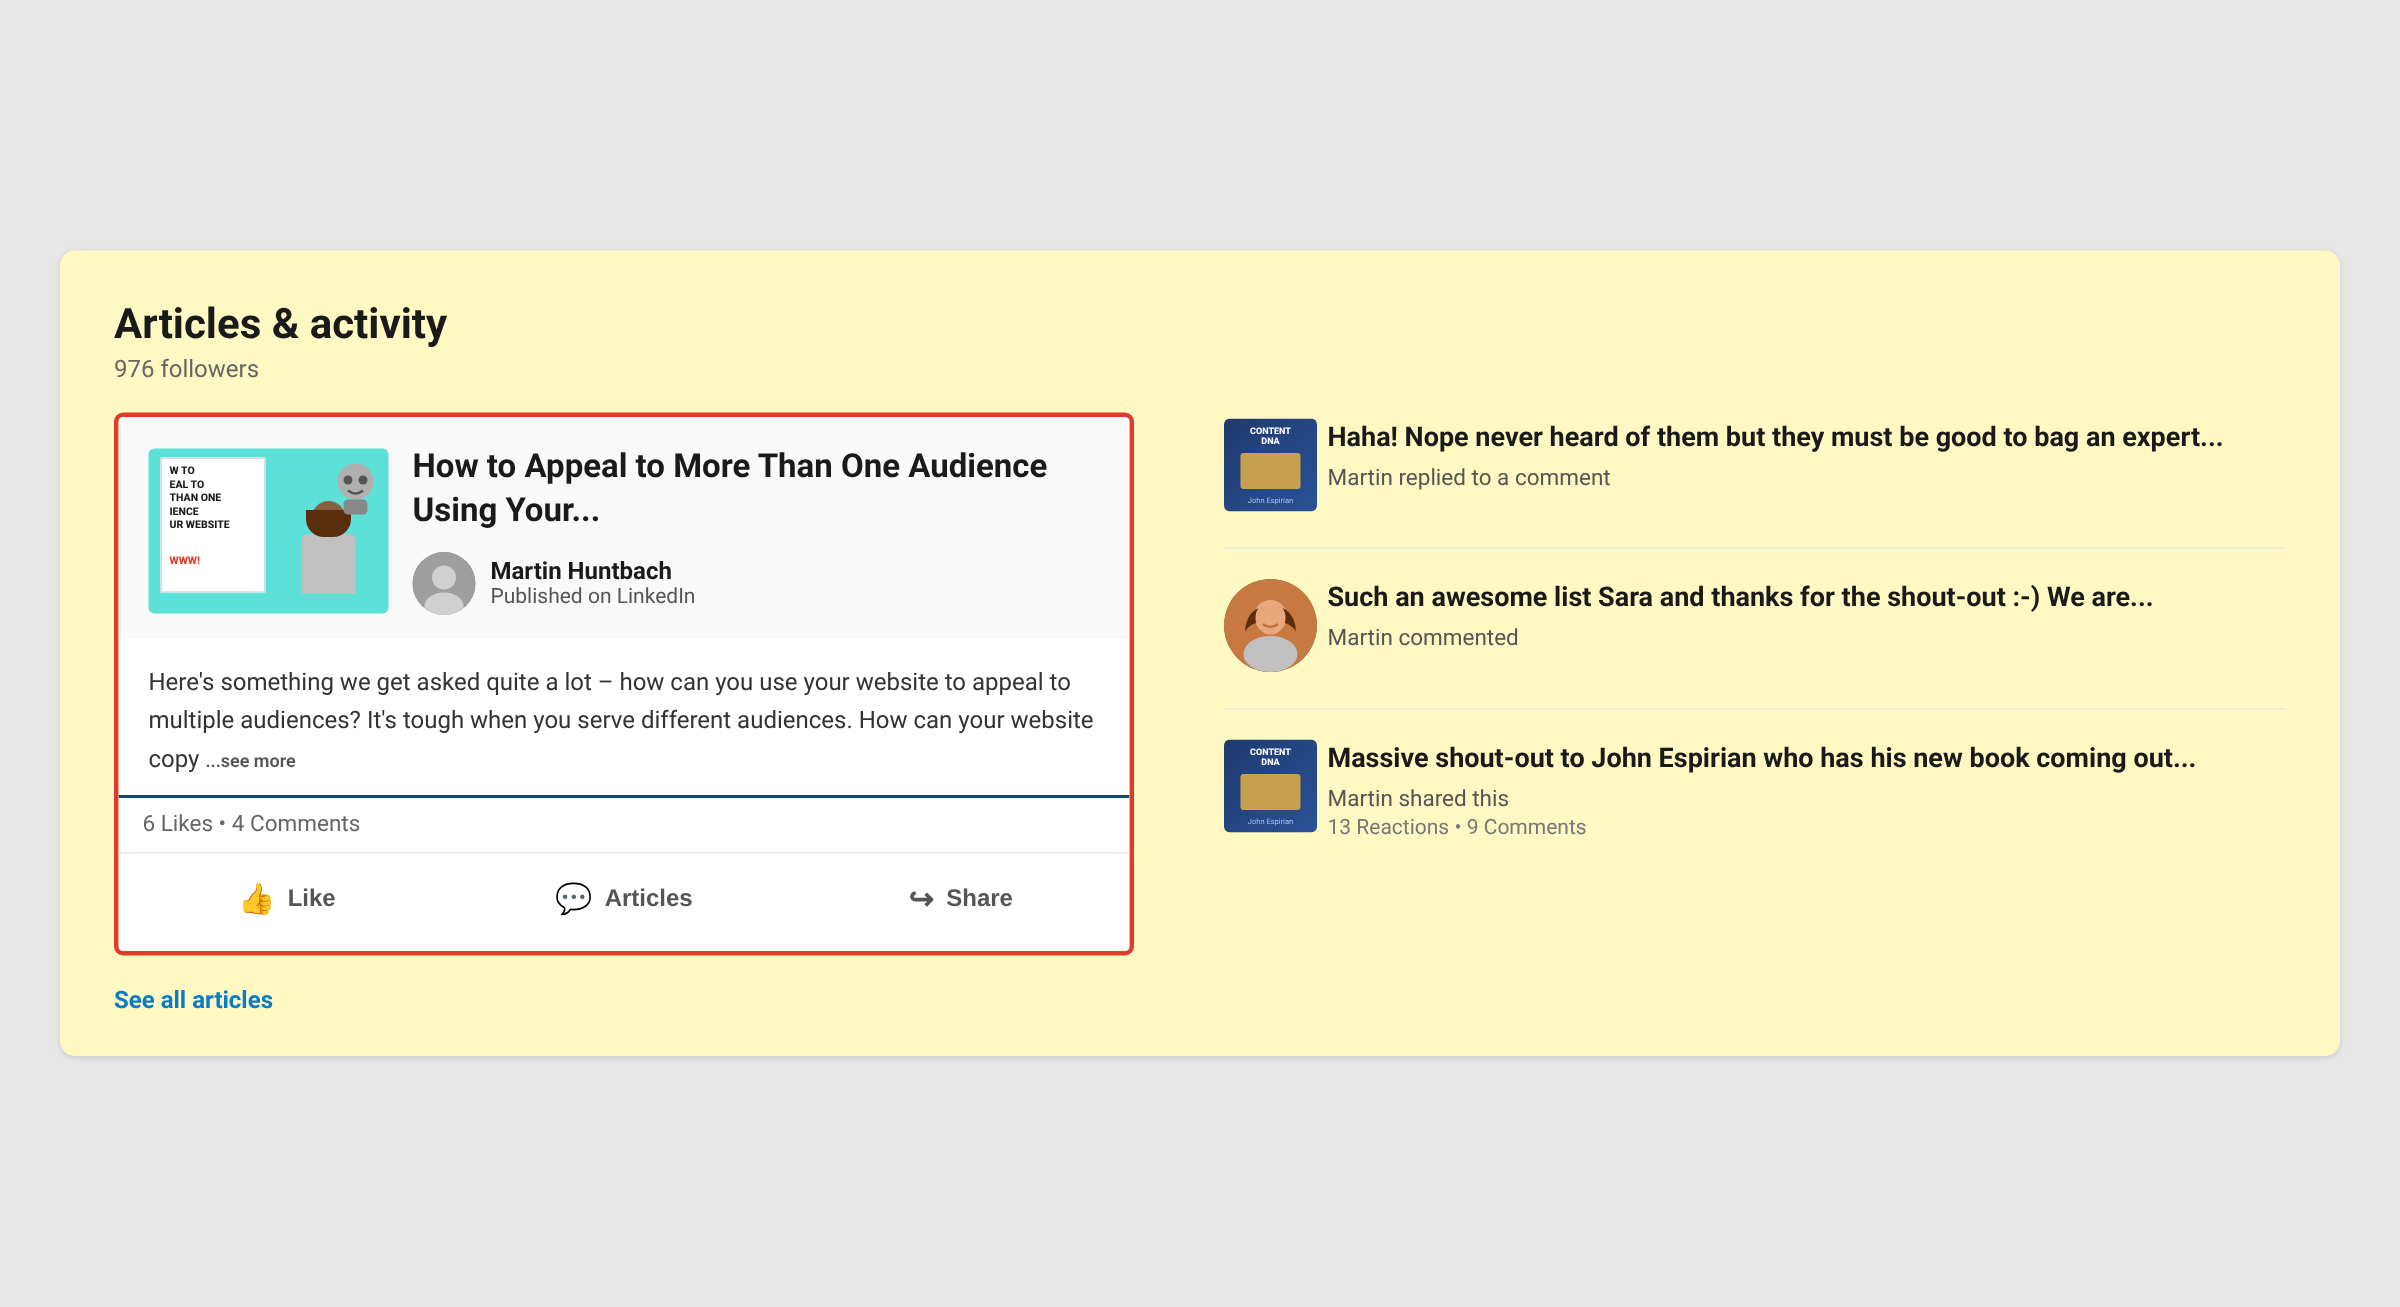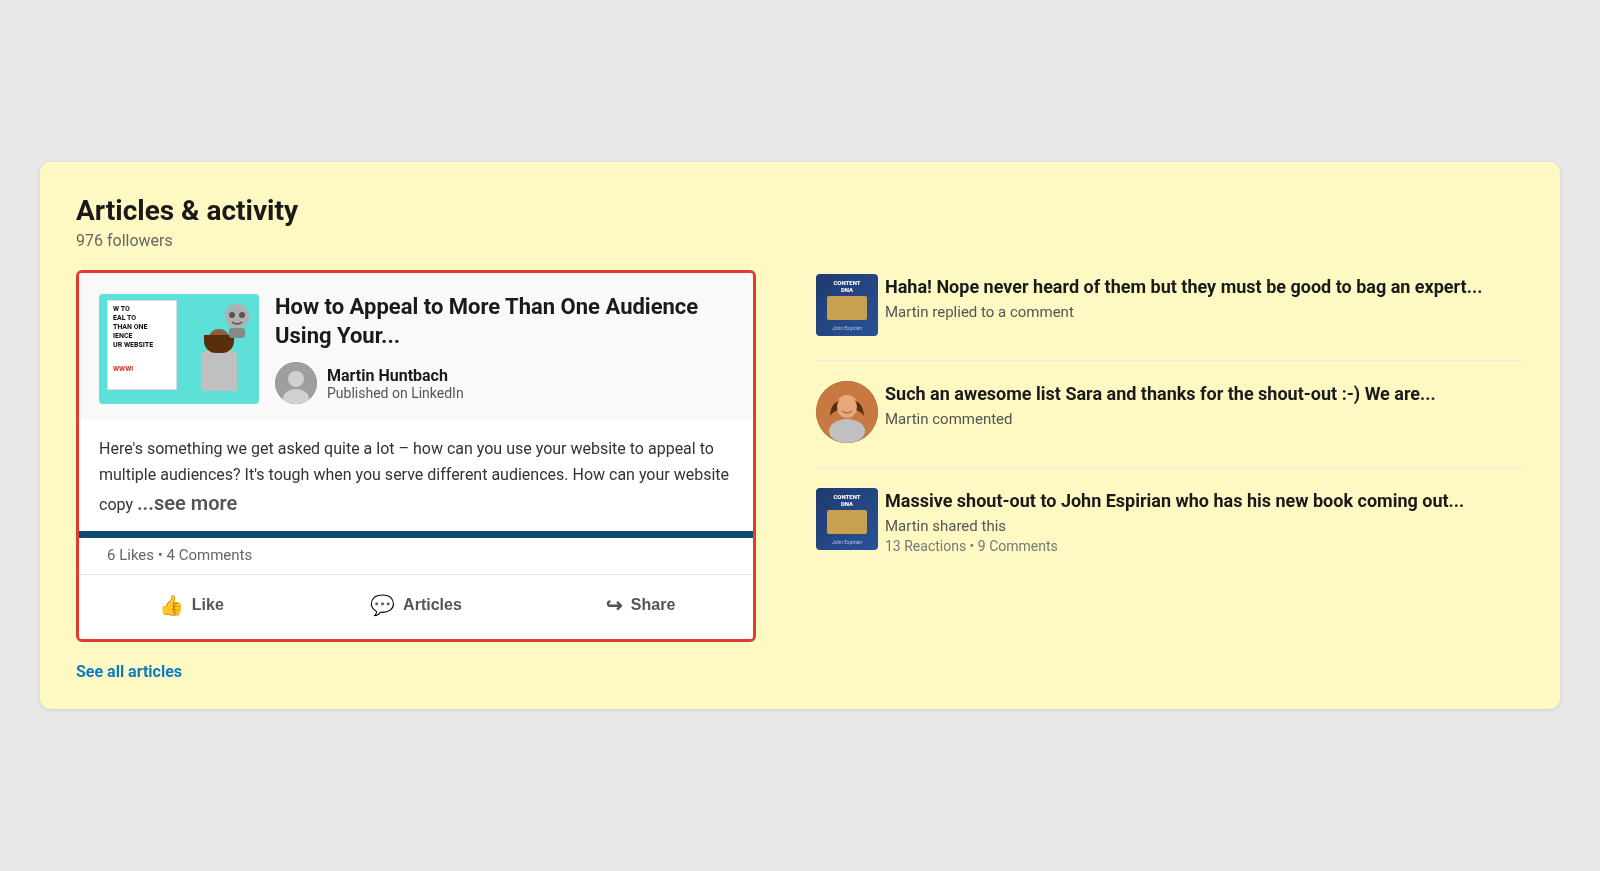--- a/index.html
+++ b/index.html
@@ -160,31 +160,31 @@
     }
     .article-excerpt {
       padding: 16px 20px 12px 20px;
       font-size: 16px;
       color: #333;
       line-height: 1.6;
       background: #fff;
     }
     .see-more {
       color: #555;
-      font-size: 20px;
+      font-size: 12px;
     }
     .see-more-link {
       color: #555;
       font-weight: 600;
     }
     .article-stats {
-      padding: 8px 20px 10px 28px;
+      padding: 8px 20px 10px 16px;
       font-size: 15px;
       color: #666;
-      border-top: 7px solid #0c4a6e;
+      border-top: 2px solid #0c4a6e;
       background: #fff;
     }
     .article-actions {
       display: flex;
       gap: 0;
       padding: 8px 0 12px 0;
       border-top: 1px solid #e8e8e8;
       background: #fff;
     }
     .action-btn {

